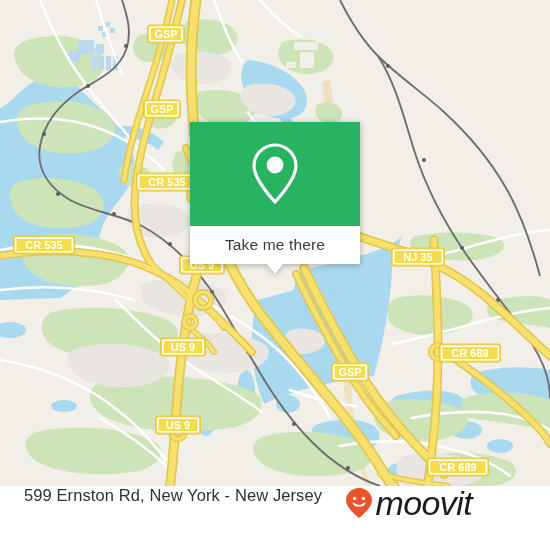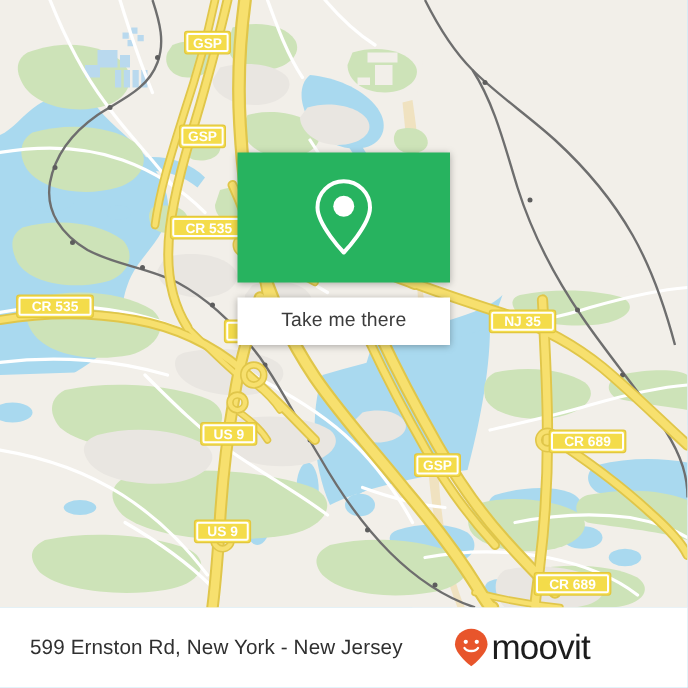--- a/index.html
+++ b/index.html
@@ -22,36 +22,36 @@
 
   
   #callout { position:absolute; left:190px; top:122px; width:170px; height:142px;
              filter:drop-shadow(0 1px 3px rgba(0,0,0,.30)); }
   #callout .green { position:absolute; left:0; top:0; width:170px; height:104px;
                     background:#27b35f; }
   #callout .pin { position:absolute; left:0; top:0; width:170px; height:104px;
                   display:flex; align-items:center; justify-content:center; }
   #callout .white { position:absolute; left:0; top:104px; width:170px; height:38px;
                     background:#fff; display:flex; align-items:center;
-                    justify-content:center;margin-top:12px; }
+                    justify-content:center; }
   #callout .white span { font-size:15.5px; color:#3b3b3b; letter-spacing:.15px; }
   #callout .tail { position:absolute; left:76px; top:141px; width:0; height:0;
                    border-left:9px solid transparent; border-right:9px solid transparent;
                    border-top:11px solid #fff; }
 
   
   #footer { position:absolute; left:0; top:486px; width:550px; height:64px;
             background:#fff; overflow:hidden; }
   #footer .bar { position:absolute; left:0; top:0; width:498px; height:64px;
-                 display:flex; align-items:center; justify-content:space-between;
+                 display:flex; align-items:flex-start; justify-content:space-between;
                  padding:0 26px 0 24px; }
   #addr { font-size:16.5px; color:#303030; letter-spacing:.1px; white-space:nowrap; }
   #brand { display:flex; align-items:center; gap:2px; }
-  #brand .word { font-size:28px; color:#1c1c1c; letter-spacing:-.6px;
-                 line-height:1; font-weight:400; }
+  #brand .word { font-size:34px; color:#1c1c1c; letter-spacing:-.6px;
+                 line-height:1; font-weight:400;font-style:italic; }
 </style>
 </head>
 <body>
 
 <div id="app">
 
   <div id="map">
     <svg viewBox="0 0 550 486" xmlns="http://www.w3.org/2000/svg">
       <defs>
         <clipPath id="mapclip">

